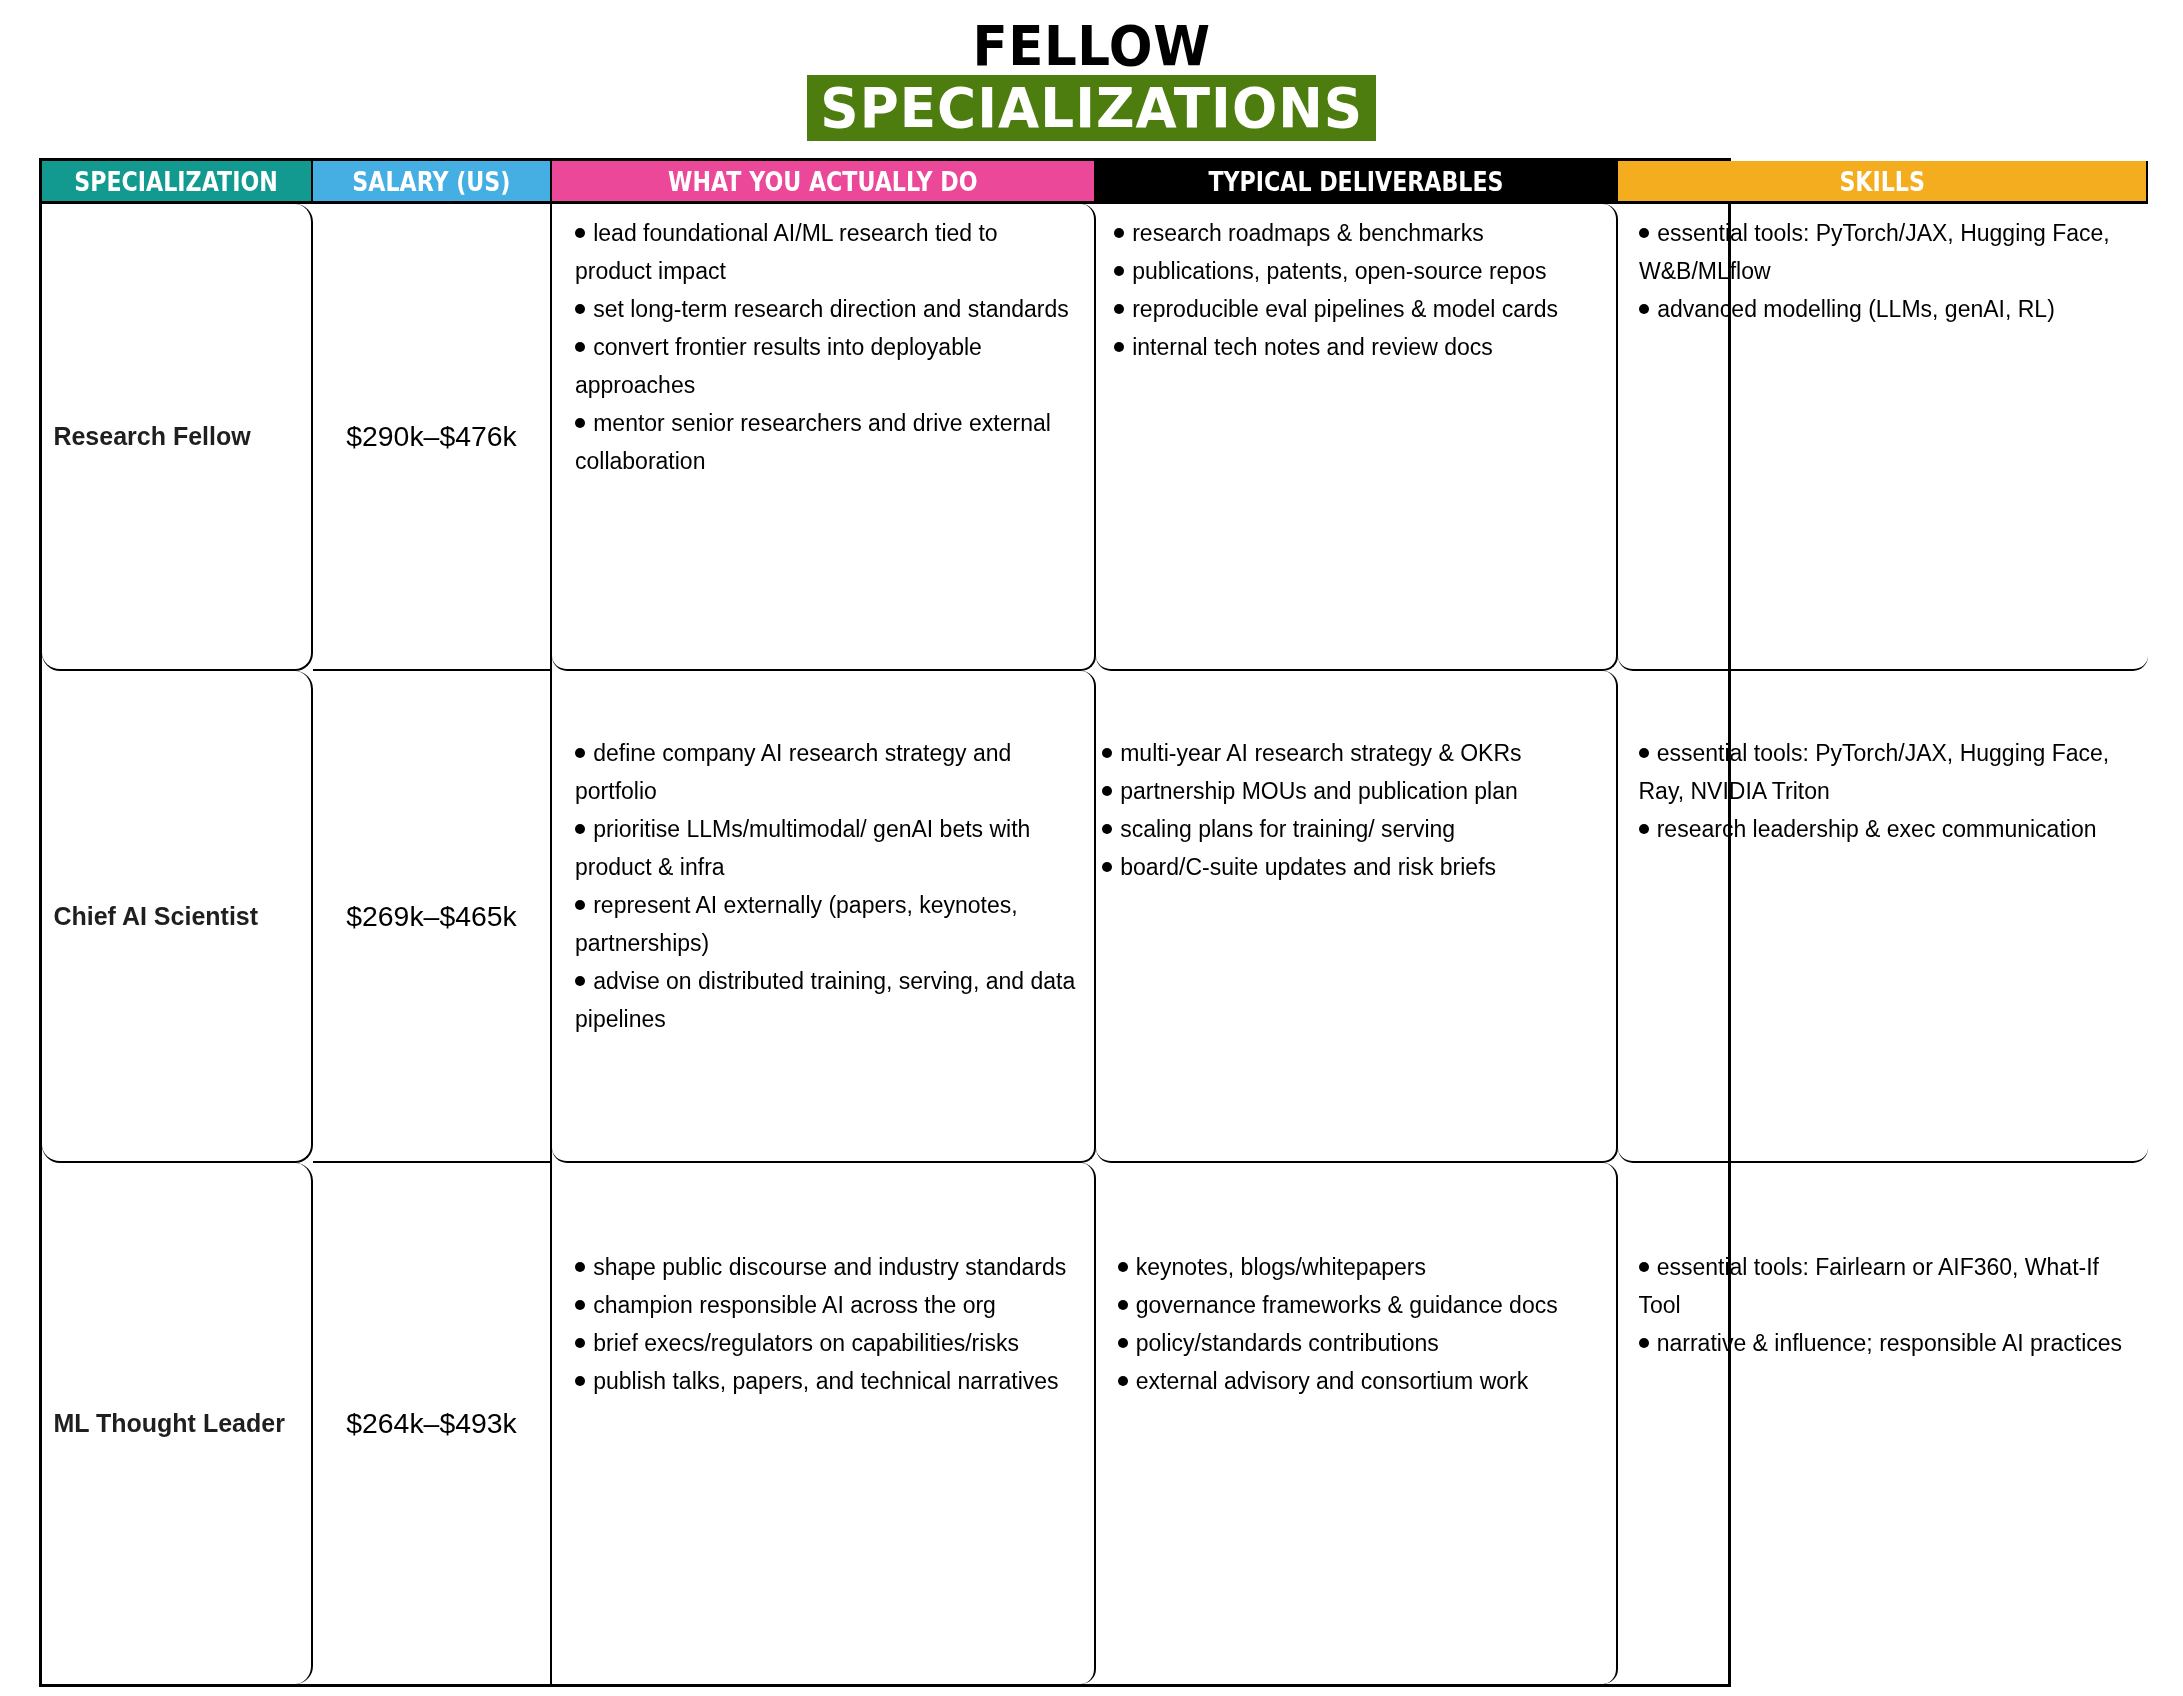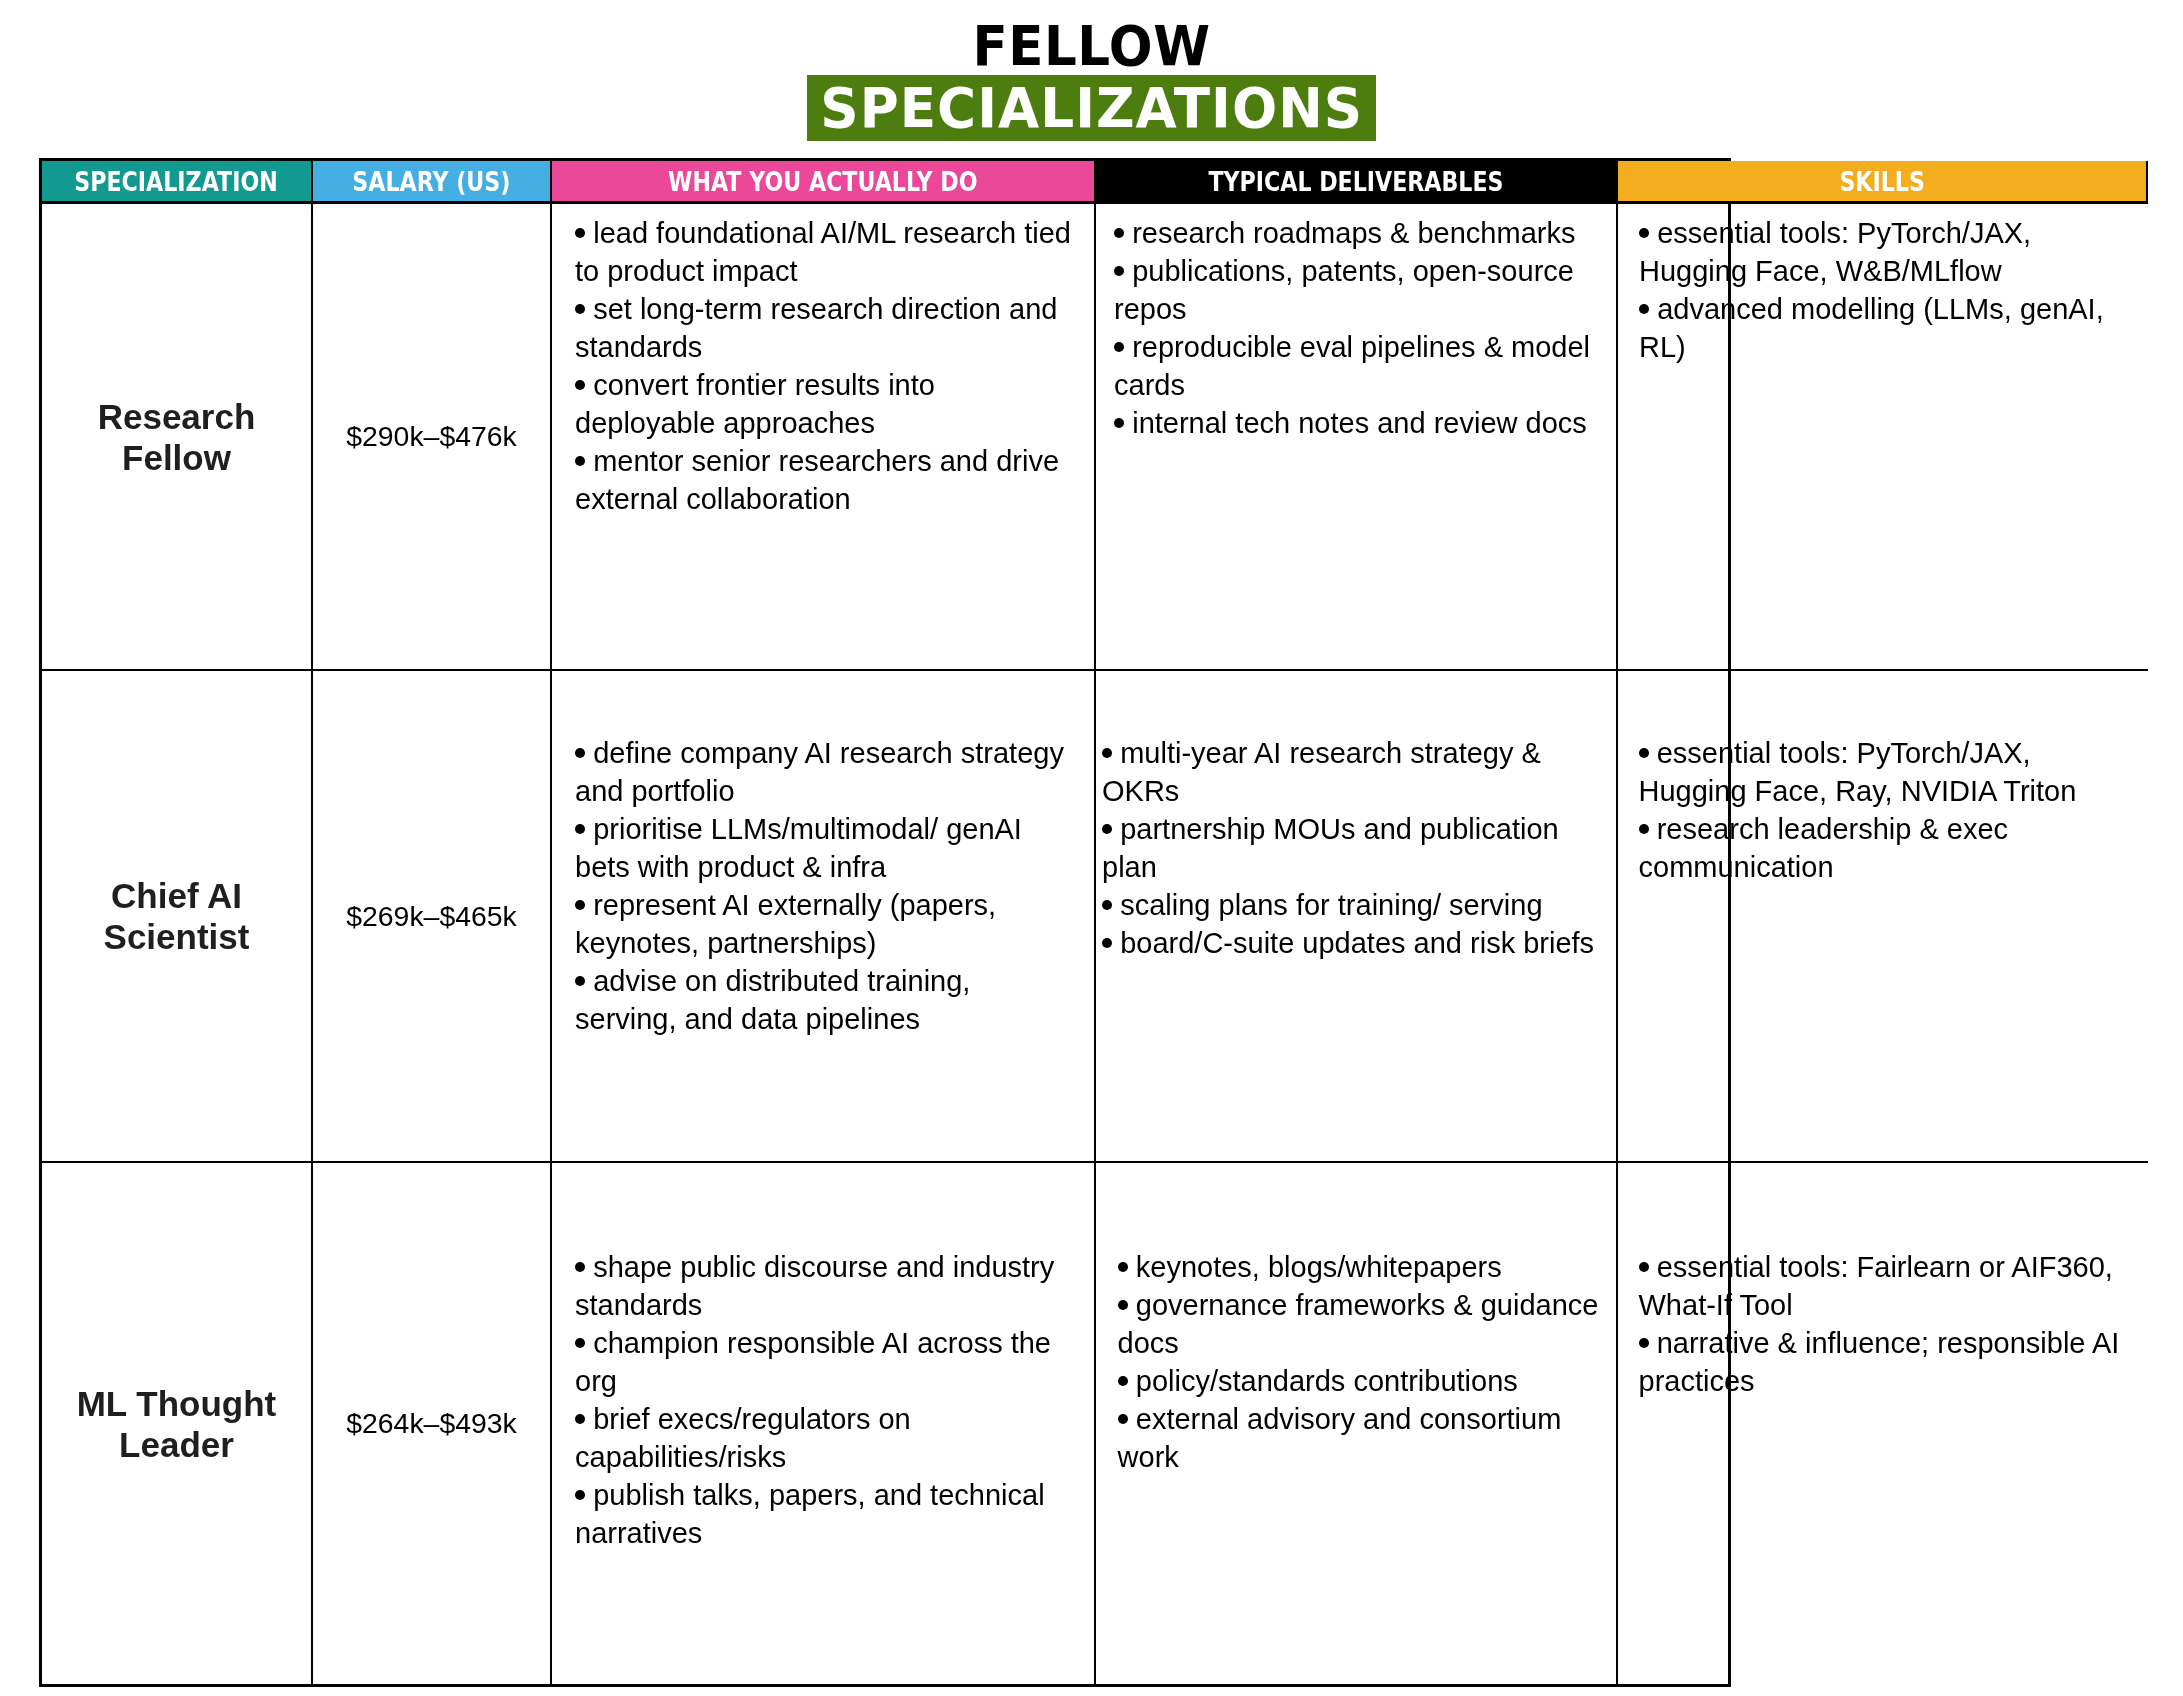--- a/index.html
+++ b/index.html
@@ -97,40 +97,42 @@
     }
     .cell.last-col { border-right: none; }
     .cell.last-row { border-bottom: none; }
     .cell-name {
       display: flex;
       align-items: center;
       justify-content: flex-start;
       text-align: center;
       font-family: "Liberation Sans", sans-serif;
       font-weight: 700;
-      font-size: 35px;
+      font-size: 25px;
       line-height: 41px;
       color: #1f1f1f;
       padding: 0 11.4px;
+      border-radius: 18px;
     }
     .cell-salary {
       display: flex;
       align-items: center;
       justify-content: center;
       font-family: "Liberation Sans", sans-serif;
       font-size: 28.4px;
       color: #000;
       white-space: nowrap;
     }
     .cell-list {
       padding: 10.2px 15px 0 23px;
       font-family: "Liberation Sans", sans-serif;
-      font-size: 29px;
+      font-size: 23px;
       line-height: 38px;
       color: #000;
+      border-radius: 15px;
     }
     .cell-list.top { padding-top: 10.2px; }
     .cell-list.mid { padding-top: 63px; }
     .cell-list.bot { padding-top: 85px; }
     .cell-list ul {
       list-style: none;
       margin: 0;
       padding: 0;
     }
     .cell-list li {

